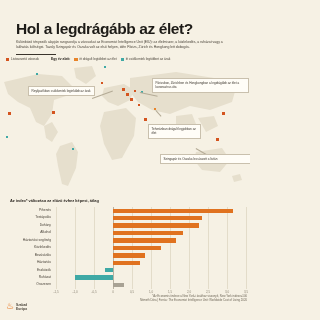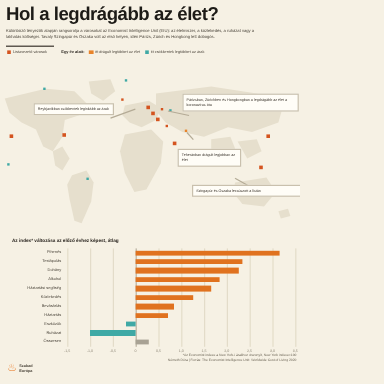--- a/index.html
+++ b/index.html
@@ -6,21 +6,21 @@
   body{
     width:250px;height:320px;overflow:hidden;
     background:#f6f1e4;
     font-family:"Liberation Sans",sans-serif;
     color:#3a342c;
     position:relative;
   }
   .wrap{position:absolute;inset:0;}
 
   
-  .header{padding:5px 6px 0 5px;}
+  .header{padding:5px 6px 0 16px;margin-top:16px;}
   .title{
     font-size:15.5px;font-weight:bold;letter-spacing:-0.4px;
     color:#1d1b17;line-height:1;margin:0 0 3px 0;
   }
   .subtitle{
     font-size:3.45px;line-height:1.62;color:#4a443a;
     margin:0;max-width:215px;
   }
   .rule{width:40px;height:1.6px;background:#3a342c;margin:3px 0 2px 0;}
 

